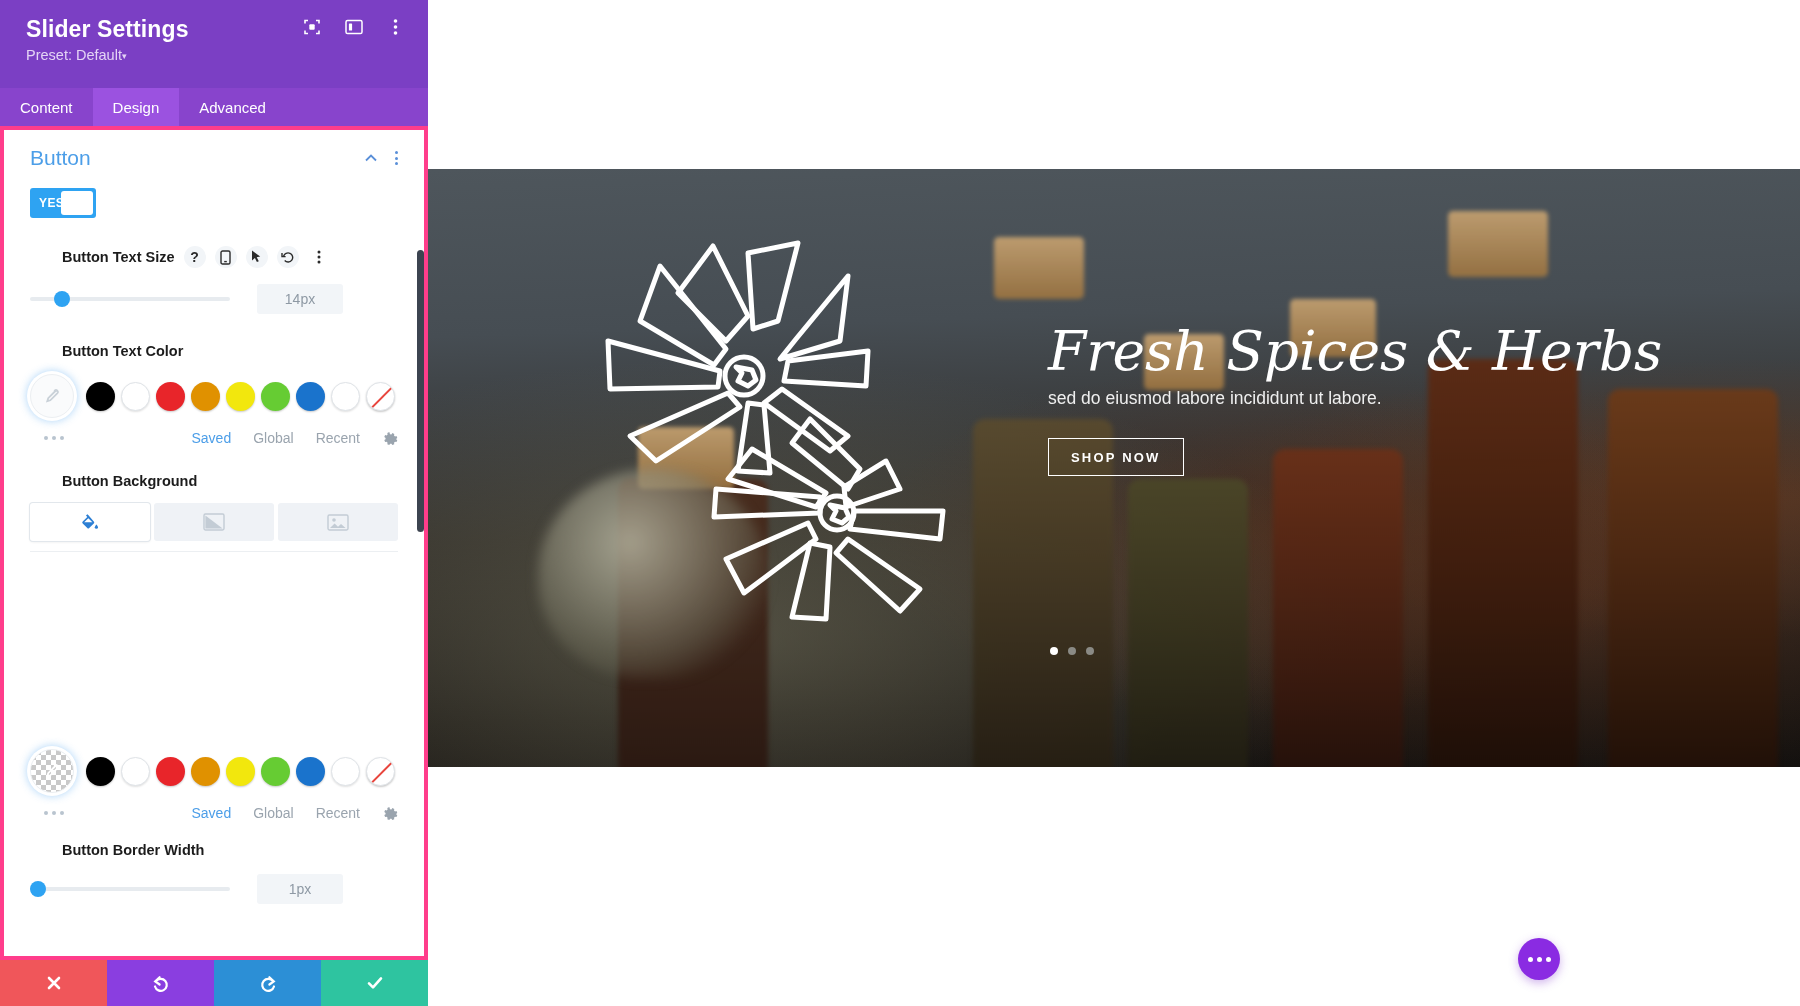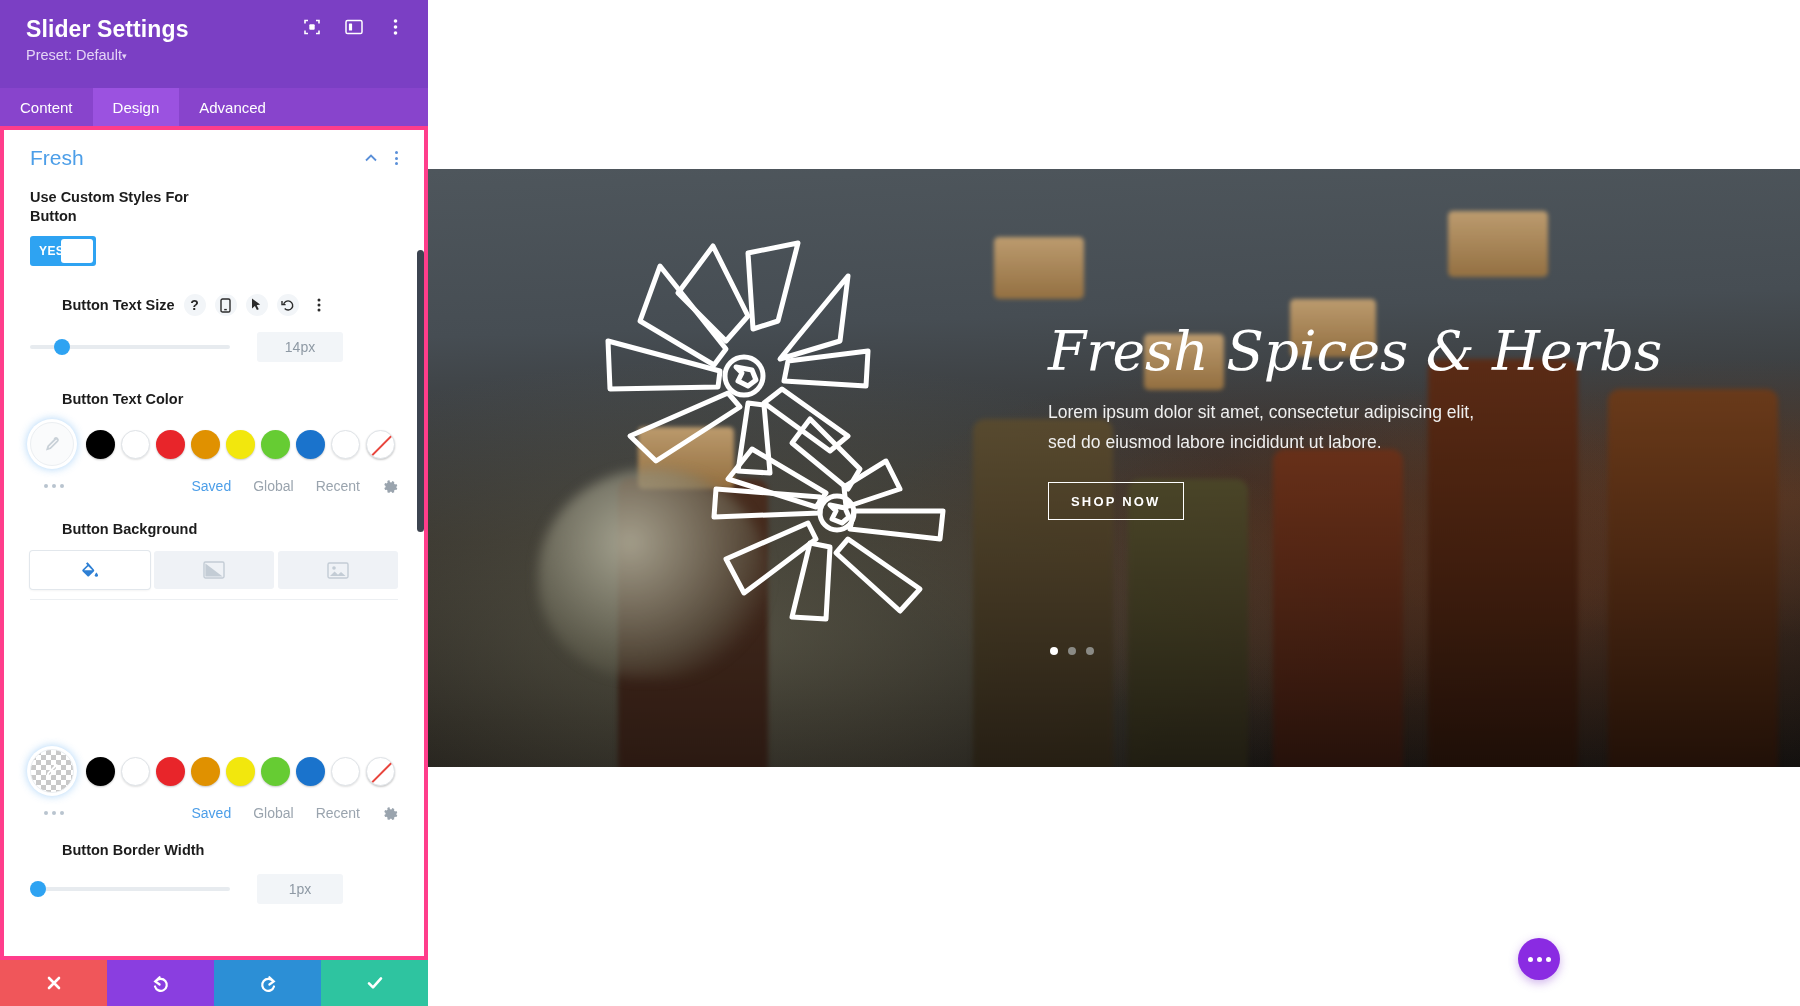--- a/index.html
+++ b/index.html
@@ -291,36 +291,35 @@
   <div id="panel-tabs">
     <div class="panel-tab">Content</div>
     <div class="panel-tab active">Design</div>
     <div class="panel-tab">Advanced</div>
   </div>
 
   <div id="panel-body-wrap">
     <div id="panel-body">
 
       <div class="section-head">
-        <div class="section-title">Fresh</div>
+        <div class="section-title">Button</div>
         <div class="section-head-icons">
           <span class="chev-up">
             <svg width="16" height="16" viewBox="0 0 16 16" fill="none" stroke="#5a8fd8" stroke-width="1.8">
                 <path d="M3 10.5L8 5.5l5 5"></path>
               </svg>
           </span>
           <span class="vdots">
               <i></i>
               <i></i>
               <i></i>
             </span>
         </div>
       </div>
 
-      <div class="field-label">Use Custom Styles For Button</div>
       <div class="toggle">
         <span class="tog-text">YES</span>
         <span class="knob"></span>
       </div>
 
       <div class="row-label-icons">
         <span class="field-label wide">Button Text Size</span>
         <span class="mini-icon">
             <b style="font-size:14px;">?</b>
           </span>
@@ -540,21 +539,20 @@
         <path d="M196 372 L268 318 L260 302 L178 338 Z"></path>
         <path d="M166 296 L272 292 L272 276 L168 268 Z"></path>
         <path d="M204 228 L278 272 L268 286 L180 258 Z"></path>
         <circle cx="289" cy="292" r="17"></circle>
         <path d="M282 284 l6 6 -4 8 10 4 7 -6 -4 -9 z"></path>
       </g>
     </svg>
 
     <div id="slide-text">
       <h1 id="slide-title">Fresh Spices &amp; Herbs</h1>
-      <div class="slide-desc">Lorem ipsum dolor sit amet, consectetur adipiscing elit,</div>
       <div class="slide-desc" style="margin-top:0;">sed do eiusmod labore incididunt ut labore.</div>
       <div id="shop-now">SHOP NOW</div>
     </div>
 
     <div id="slide-dots">
       <span class="dot active"></span>
       <span class="dot"></span>
       <span class="dot"></span>
     </div>
   </div>

